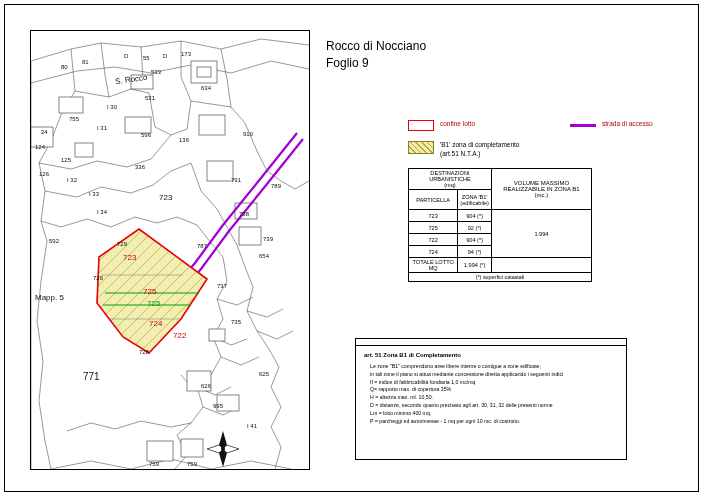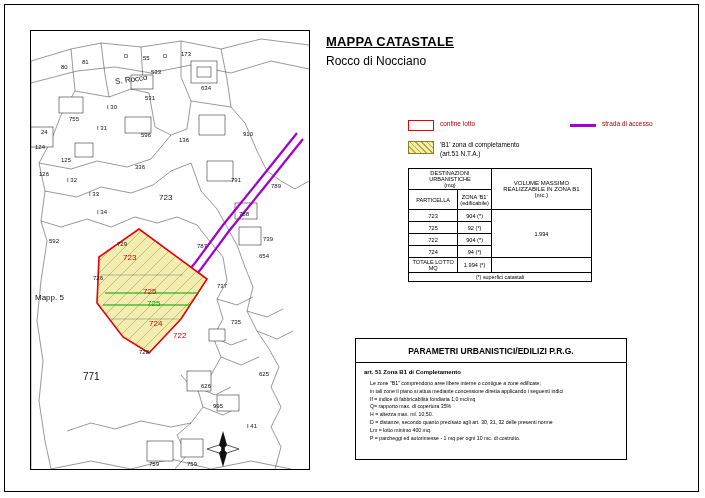--- a/index.html
+++ b/index.html
@@ -232,22 +232,22 @@
   <svg class="compass" viewBox="0 0 36 40">
     <polygon points="18,2 22,16 18,20 14,16" fill="#111"></polygon>
     <polygon points="18,38 22,24 18,20 14,24" fill="#111"></polygon>
     <polygon points="2,20 14,16 18,20 14,24" fill="#fff" stroke="#111" stroke-width="0.7"></polygon>
     <polygon points="34,20 22,16 18,20 22,24" fill="#fff" stroke="#111" stroke-width="0.7"></polygon>
     <circle cx="18" cy="20" r="2" fill="#111"></circle>
   </svg>
 </div>
 
 <div class="title-block">
-  <div class="t1">MAPPA CATASTALE</div>
   <div class="t2">Rocco di Nocciano</div>
+  <div class="t3">Foglio 9</div>
 </div>
 
 <div class="legend">
   <div class="legend-row">
     <div class="swatch-red"></div>
     <div class="legend-text">confine lotto</div>
     <div class="legend-col2">
       <div class="swatch-line"></div>
       <div class="legend-text">strada di accesso</div>
     </div>
@@ -304,21 +304,20 @@
       <td></td>
     </tr>
     <tr class="note-row">
       <td colspan="3">(*) superfici catastali</td>
     </tr>
   </tbody>
     </table>
 </div>
 
 <div class="param-box">
-  <div class="param-title">PARAMETRI URBANISTICI/EDILIZI P.R.G.</div>
   <div class="param-rule"></div>
   <div class="param-sub">art. 51 Zona B1 di Completamento</div>
   <div class="param-list">
     <div>Le zone "B1" comprendono  aree libere interne o contigue a zone edificate;</div>
     <div>in tali zone il piano si attua mediante concessione diretta applicando i seguenti indici</div>
     <div>If = indice di fabbricabilità fondiaria 1,0 mc/mq</div>
     <div>Q= rapporto max. di copertura 35%</div>
     <div>H = altezza max. ml. 10,50.</div>
     <div>D = distanze, secondo quanto precisato agli art. 30, 31, 32 delle presenti norme</div>
     <div>Lm = lotto minimo 400 mq.</div>

